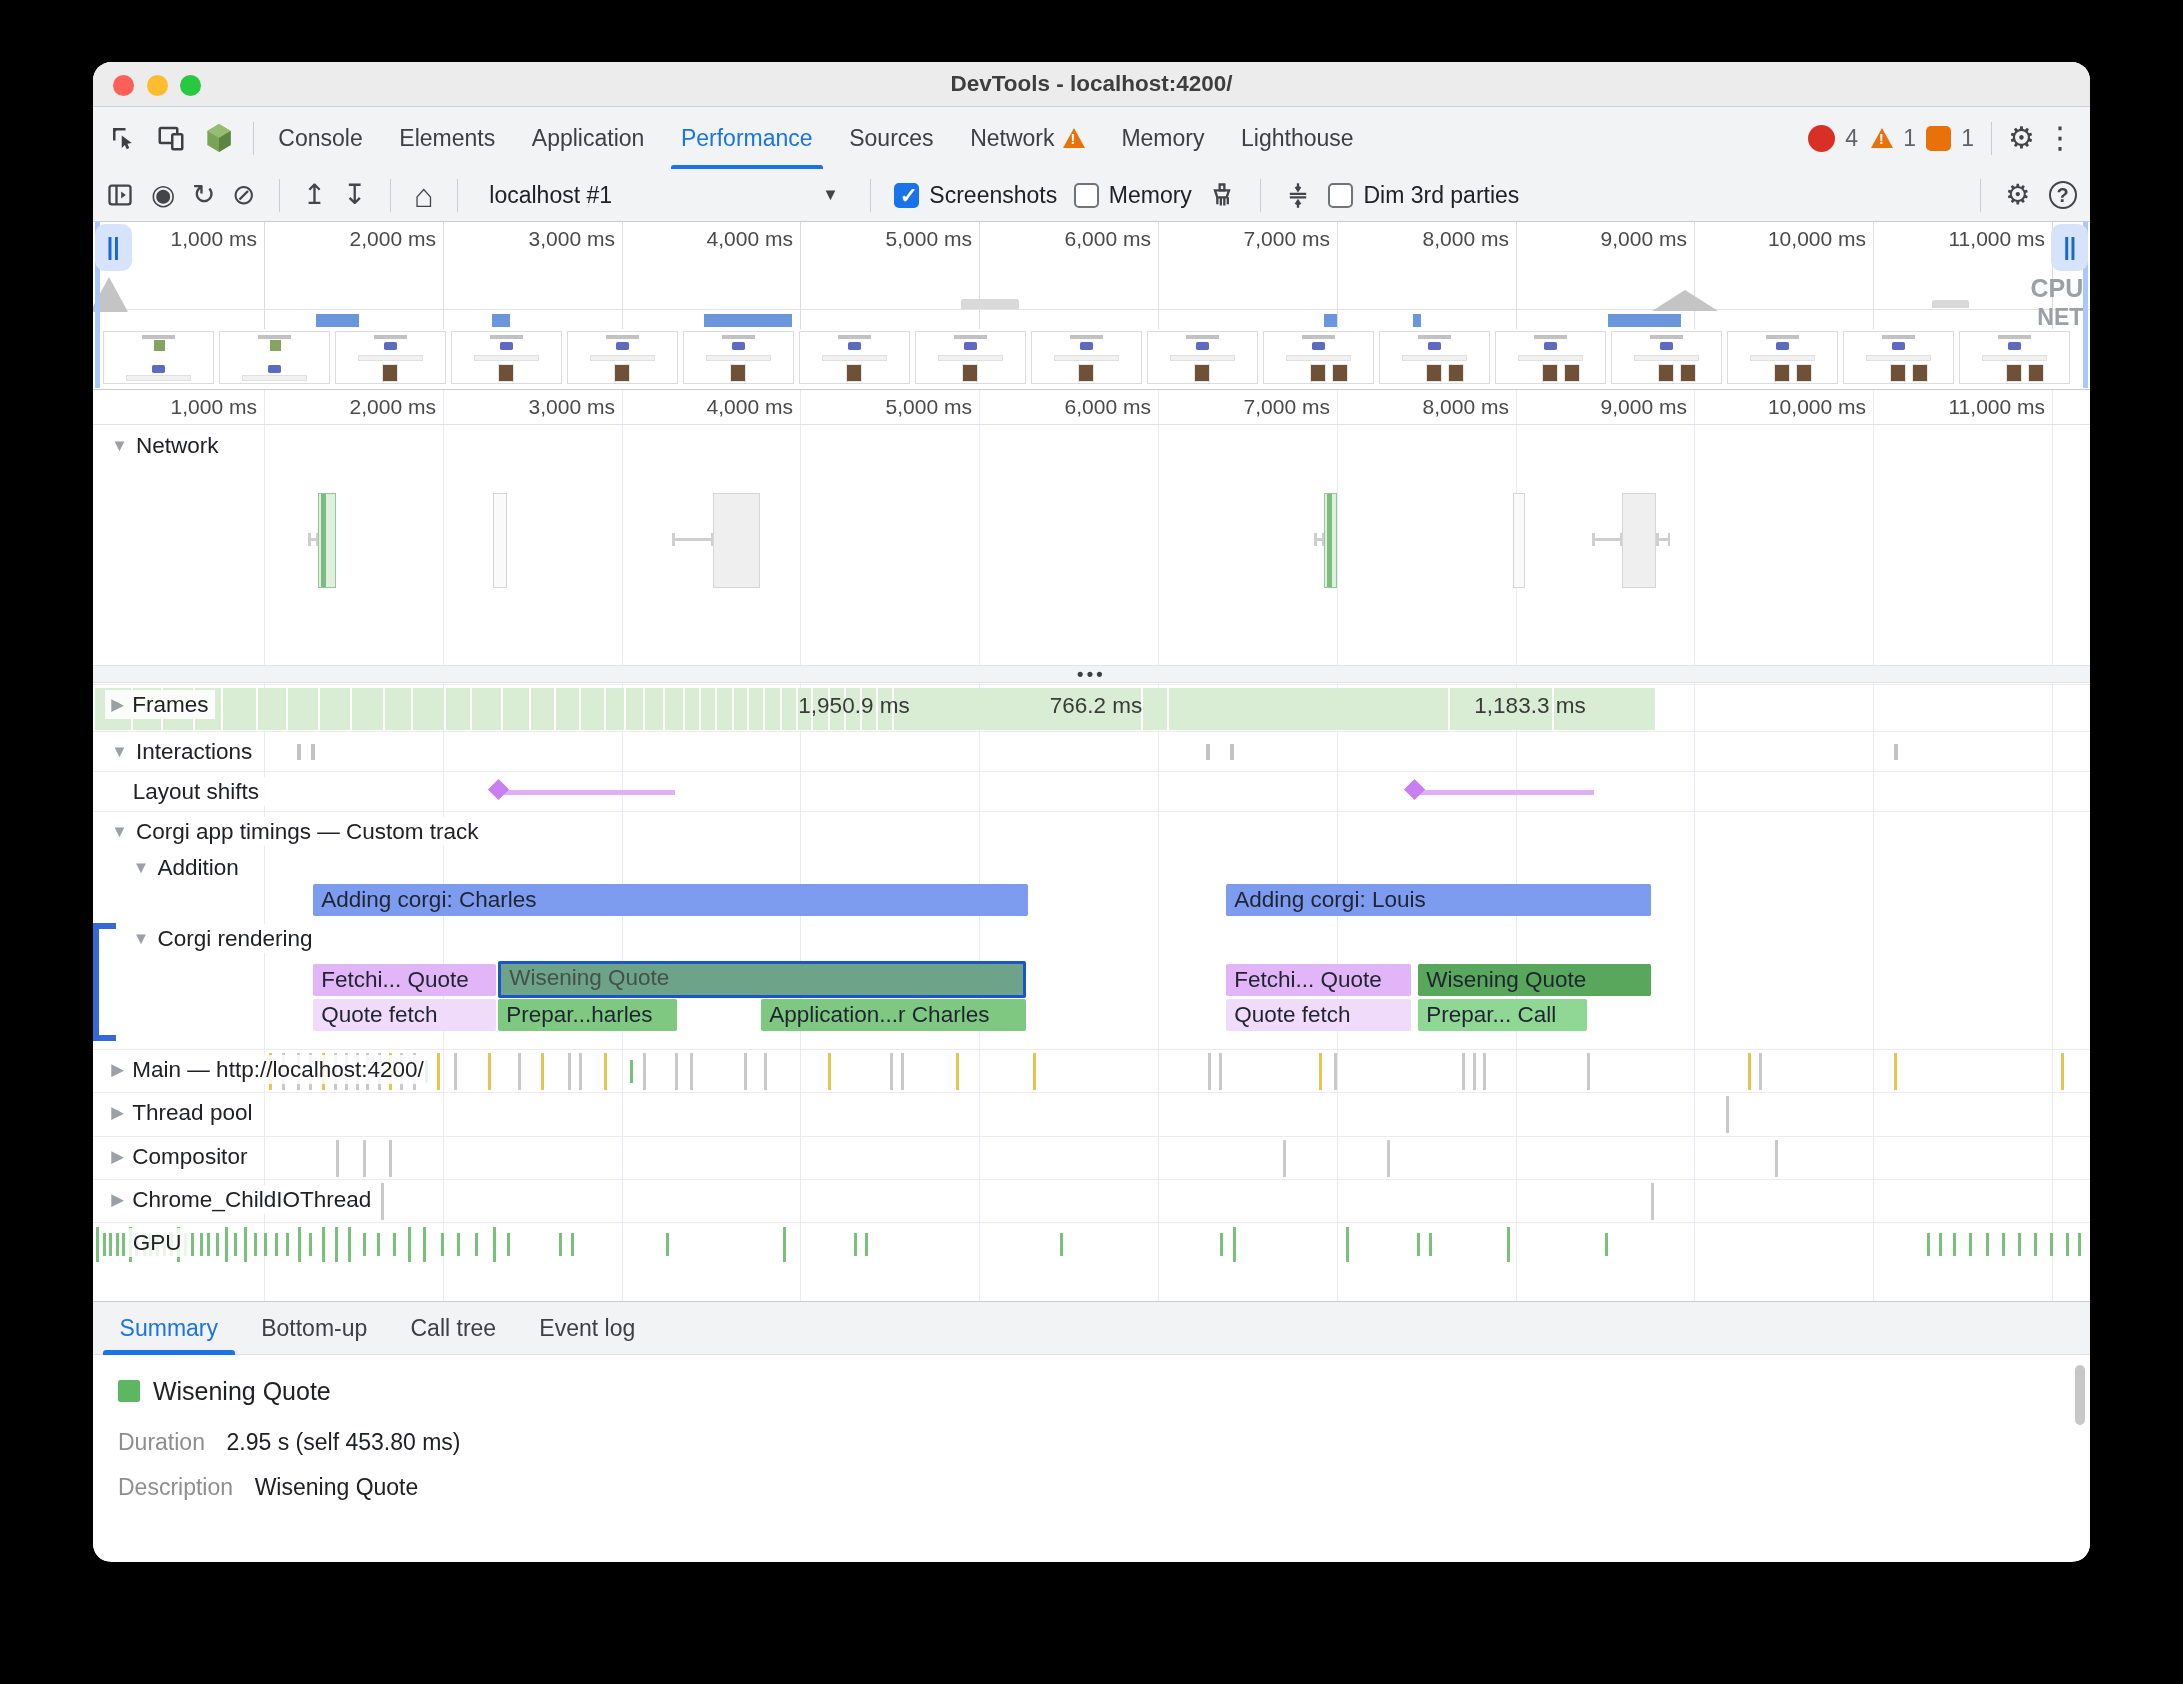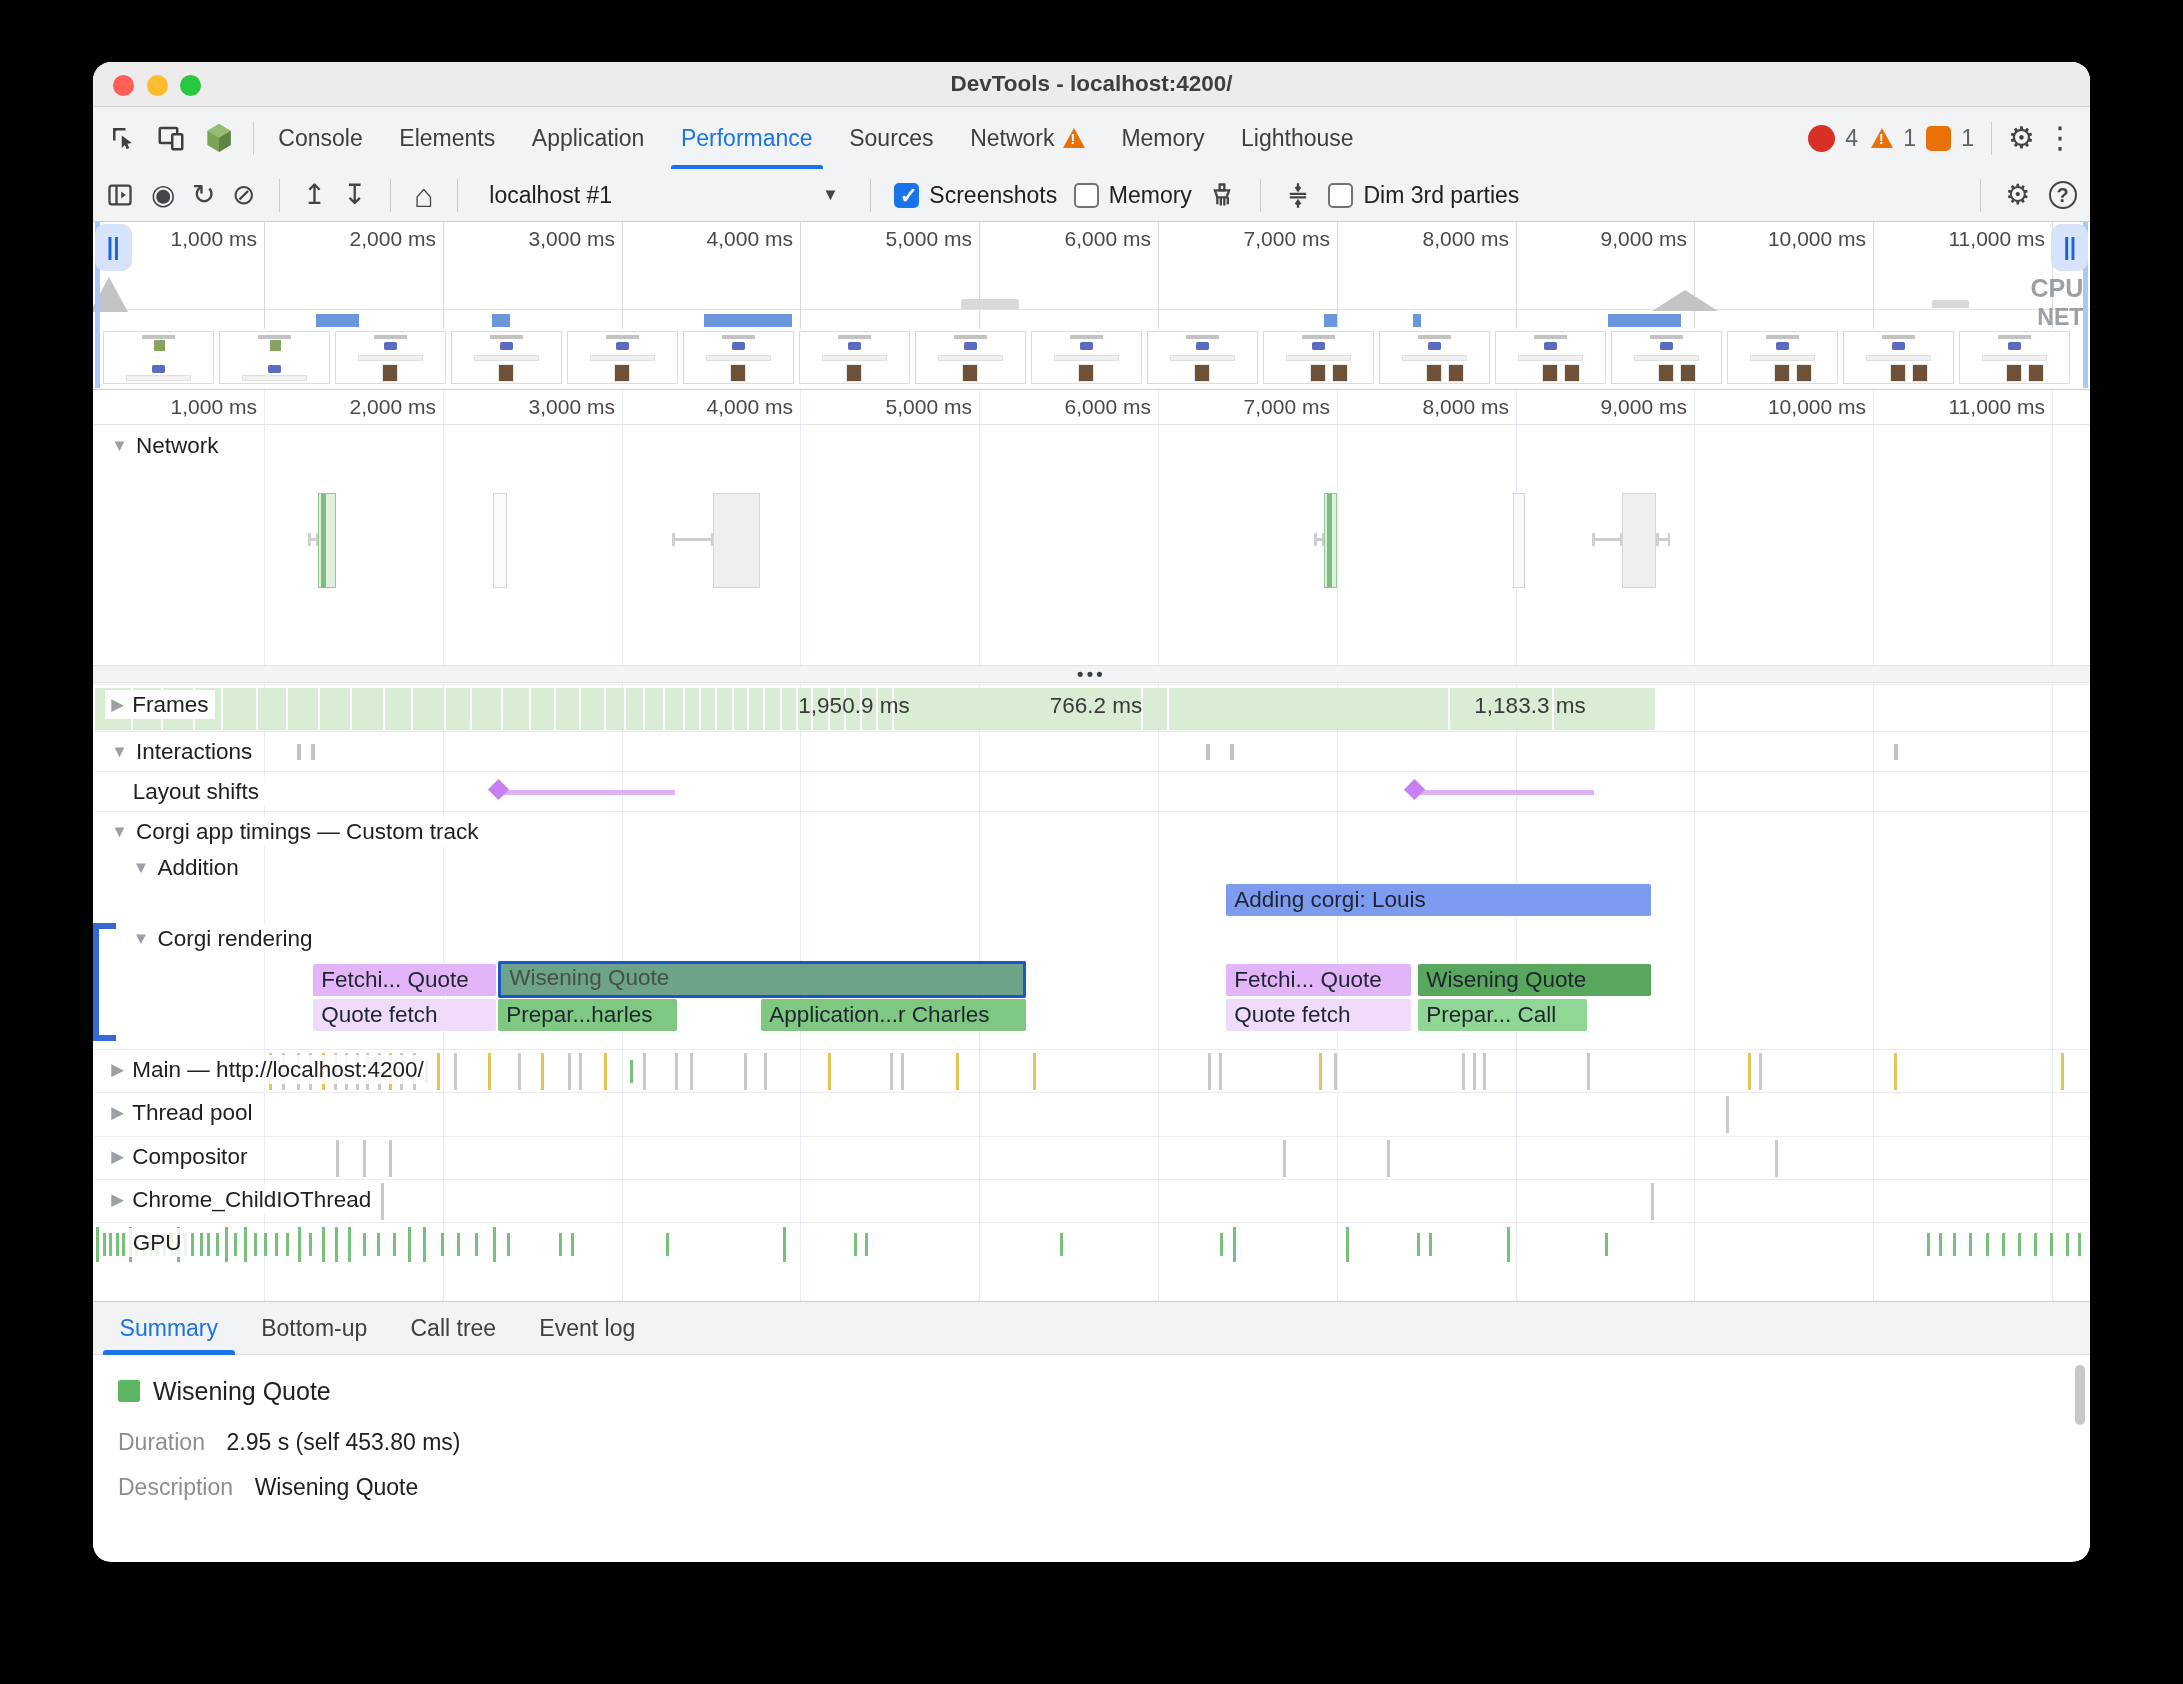--- a/index.html
+++ b/index.html
@@ -542,20 +542,21 @@
               <span>Corgi app timings — Custom track</span>
             </div>
           </div>
           <div class="row" style="top: 458px; height: 33px;">
             <div class="track-label indent1" style="top: 5px;">
               <span class="arr">▼</span>
               <span>Addition</span>
             </div>
           </div>
           <div class="row" style="top: 491px; height: 38px;">
+            <div class="cbar blue" style="left: 220px; width: 715px; top: 2.5px;">Adding corgi: Charles</div>
             <div class="cbar blue" style="left: 1133px; width: 425px; top: 2.5px;">Adding corgi: Louis</div>
           </div>
           <div class="row" style="top: 529px; height: 38px;">
             <div class="track-label indent1" style="top: 5px;">
               <span class="arr">▼</span>
               <span>Corgi rendering</span>
             </div>
           </div>
           <div class="row" style="top: 572px; height: 35px;">
             <div class="cbar purple" style="left: 220px; width: 183px; top: 1.7px;">Fetchi... Quote</div>

